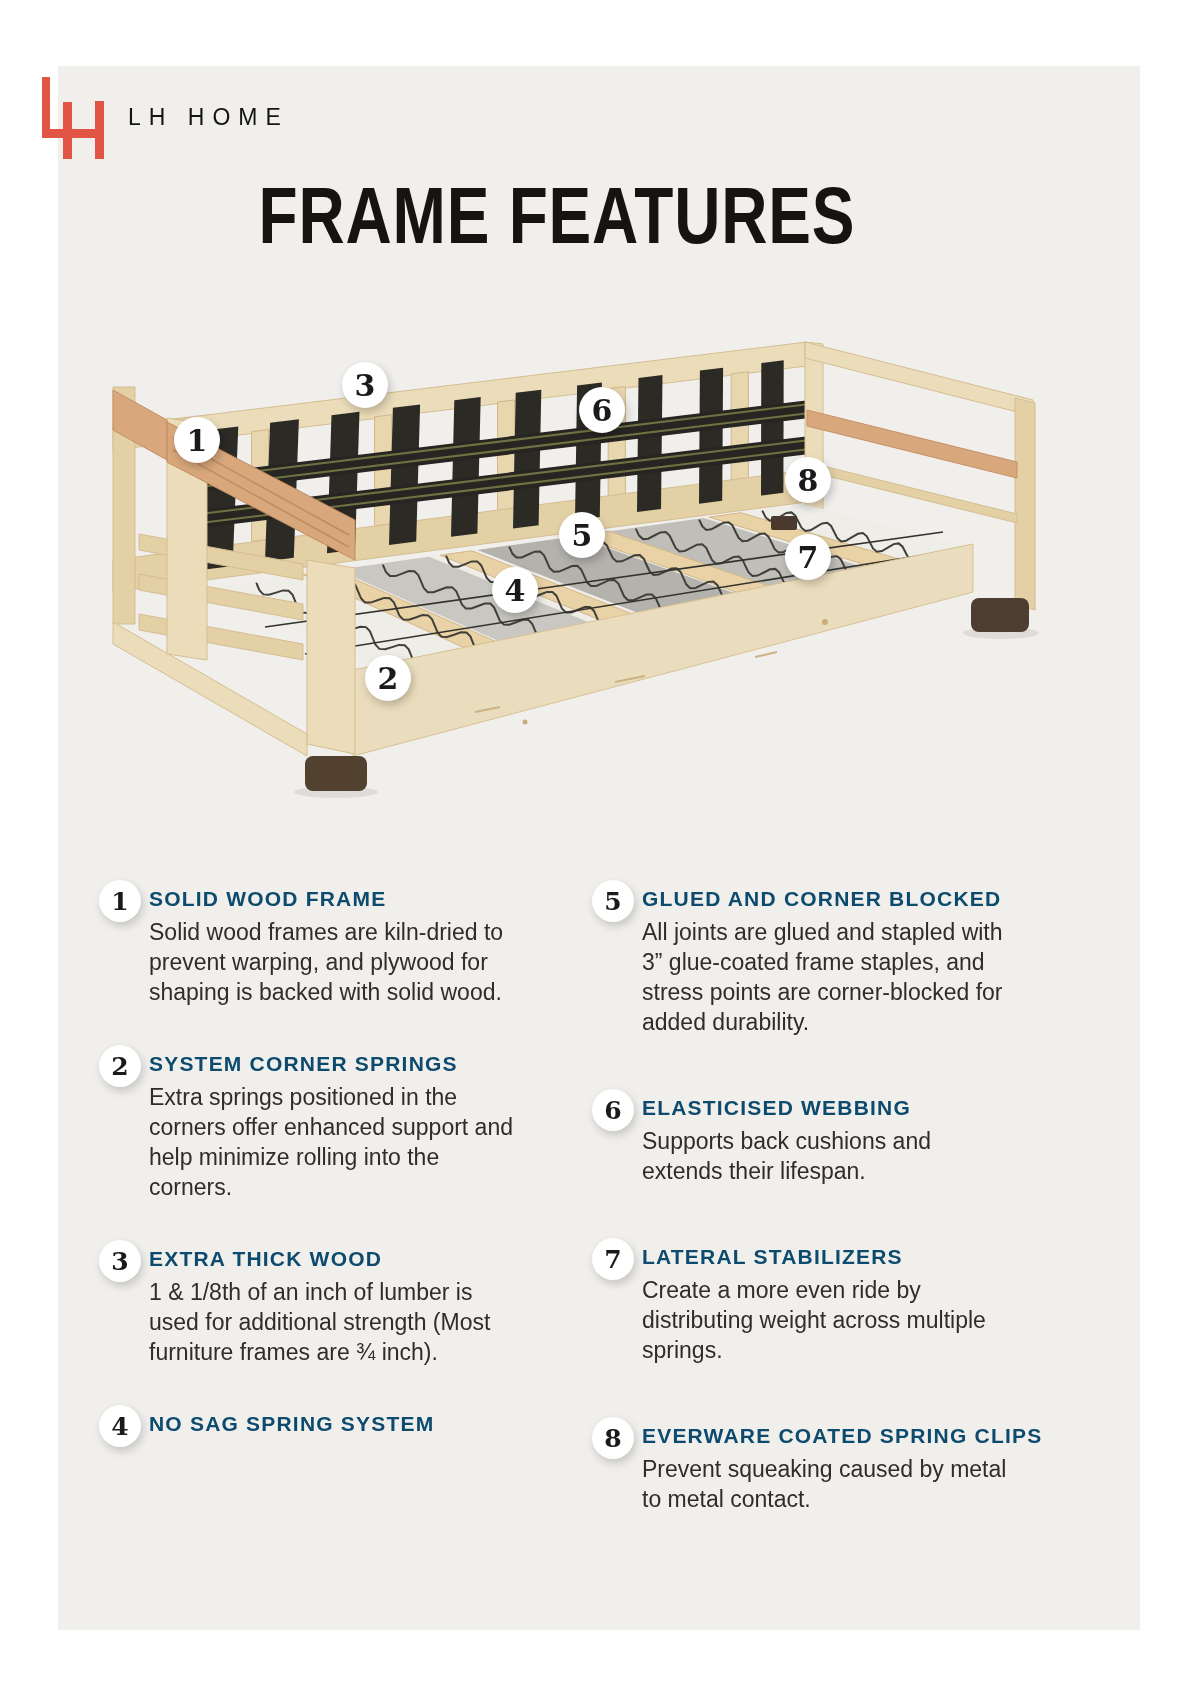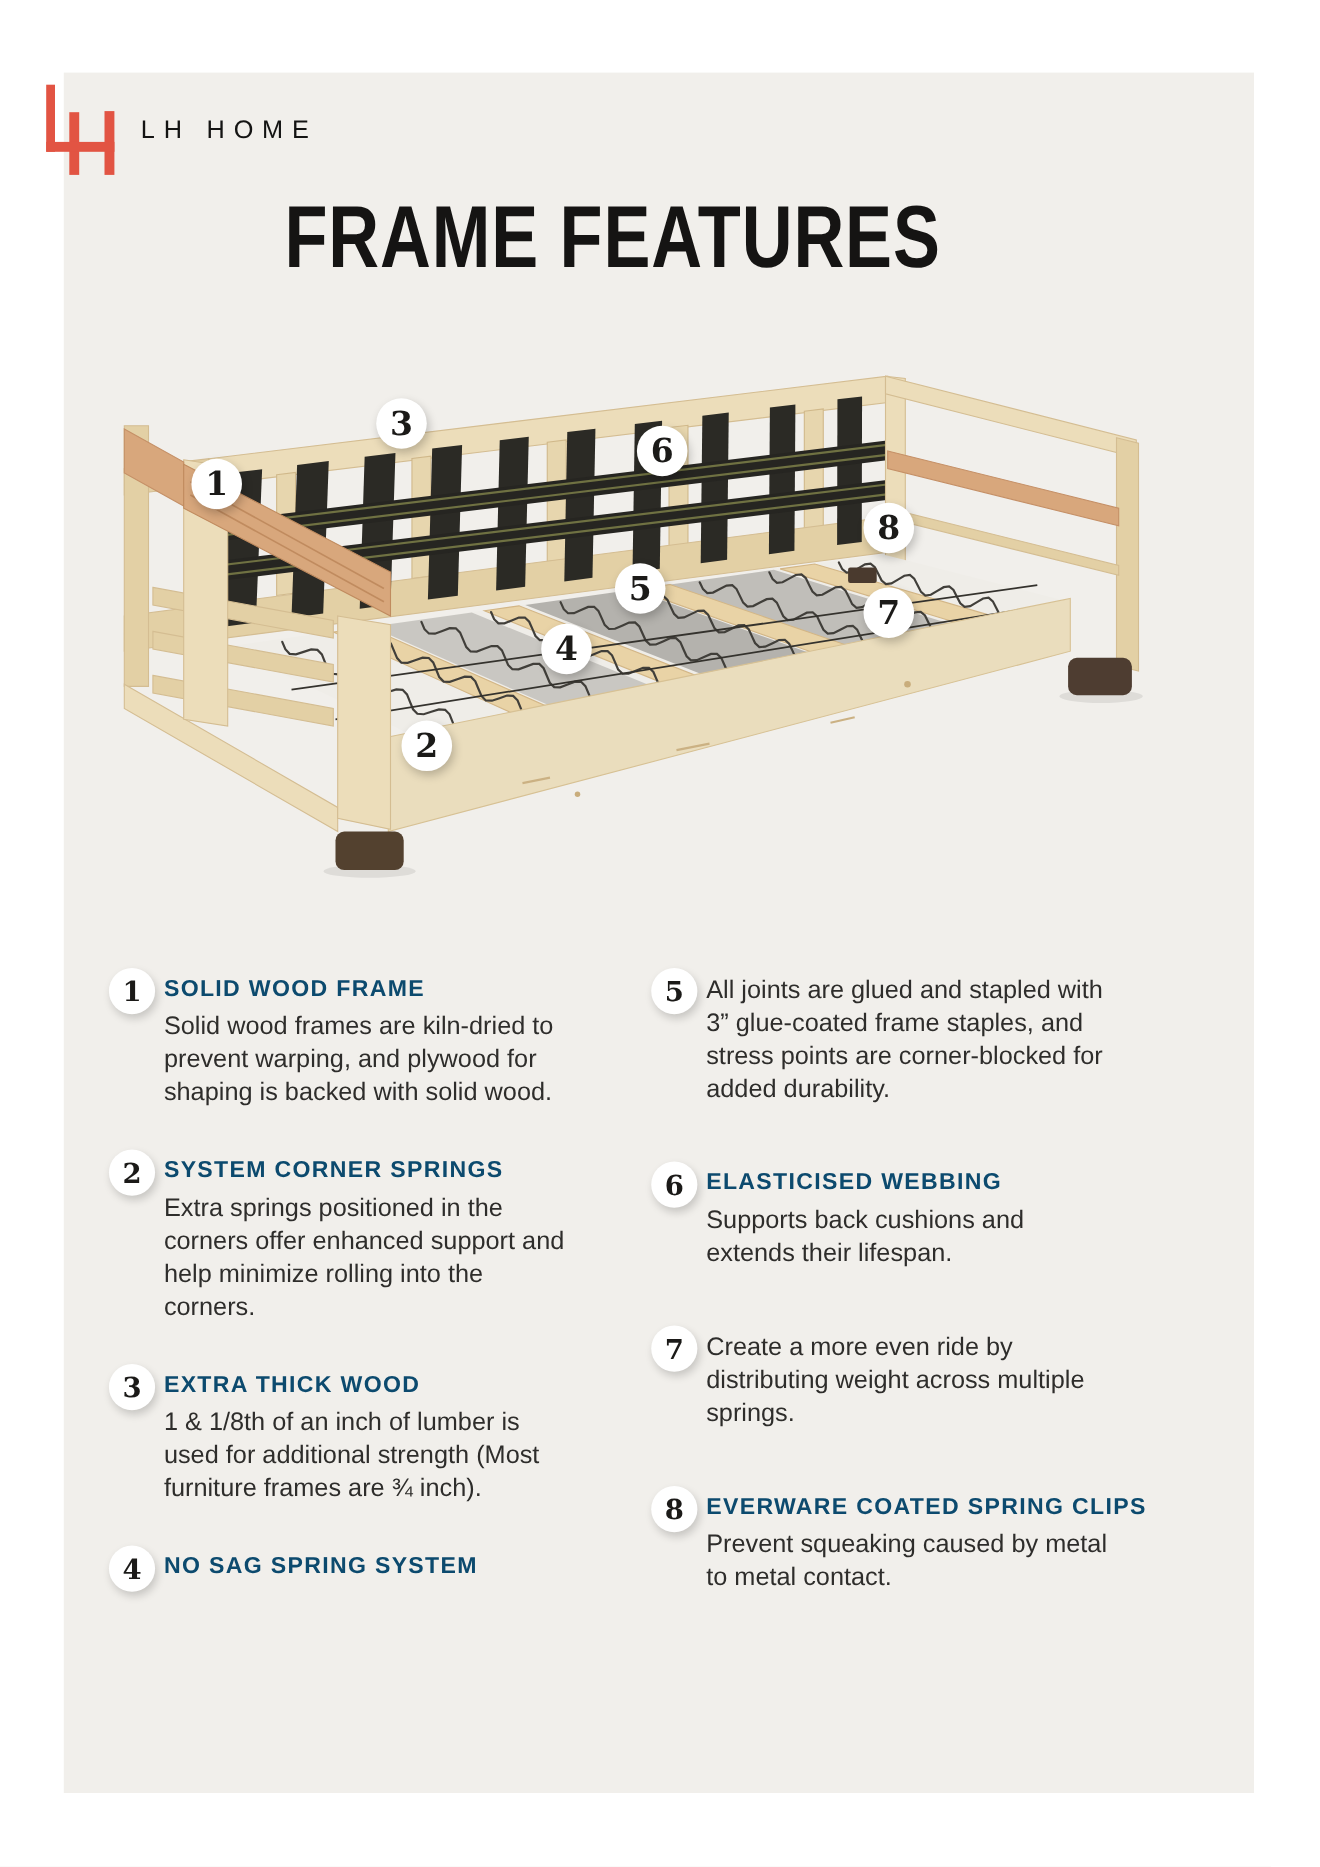--- a/index.html
+++ b/index.html
@@ -189,33 +189,35 @@
     <div class="ftext">
       <h3 class="fheading">NO SAG SPRING SYSTEM</h3>
     </div>
   </div>
 </div>
 
 <div class="col col-right">
   <div class="feature">
     <div class="badge">5</div>
     <div class="ftext">
+      <h3 class="fheading">GLUED AND CORNER BLOCKED</h3>
       <p class="fbody">All joints are glued and stapled with 3” glue-coated frame staples, and stress points are corner-blocked for added durability.</p>
     </div>
   </div>
   <div class="feature">
     <div class="badge">6</div>
     <div class="ftext">
       <h3 class="fheading">ELASTICISED WEBBING</h3>
       <p class="fbody">Supports back cushions and extends their lifespan.</p>
     </div>
   </div>
   <div class="feature">
     <div class="badge">7</div>
     <div class="ftext">
+      <h3 class="fheading">LATERAL STABILIZERS</h3>
       <p class="fbody">Create a more even ride by distributing weight across multiple springs.</p>
     </div>
   </div>
   <div class="feature">
     <div class="badge">8</div>
     <div class="ftext">
       <h3 class="fheading">EVERWARE COATED SPRING CLIPS</h3>
       <p class="fbody">Prevent squeaking caused by metal to metal contact.</p>
     </div>
   </div>

